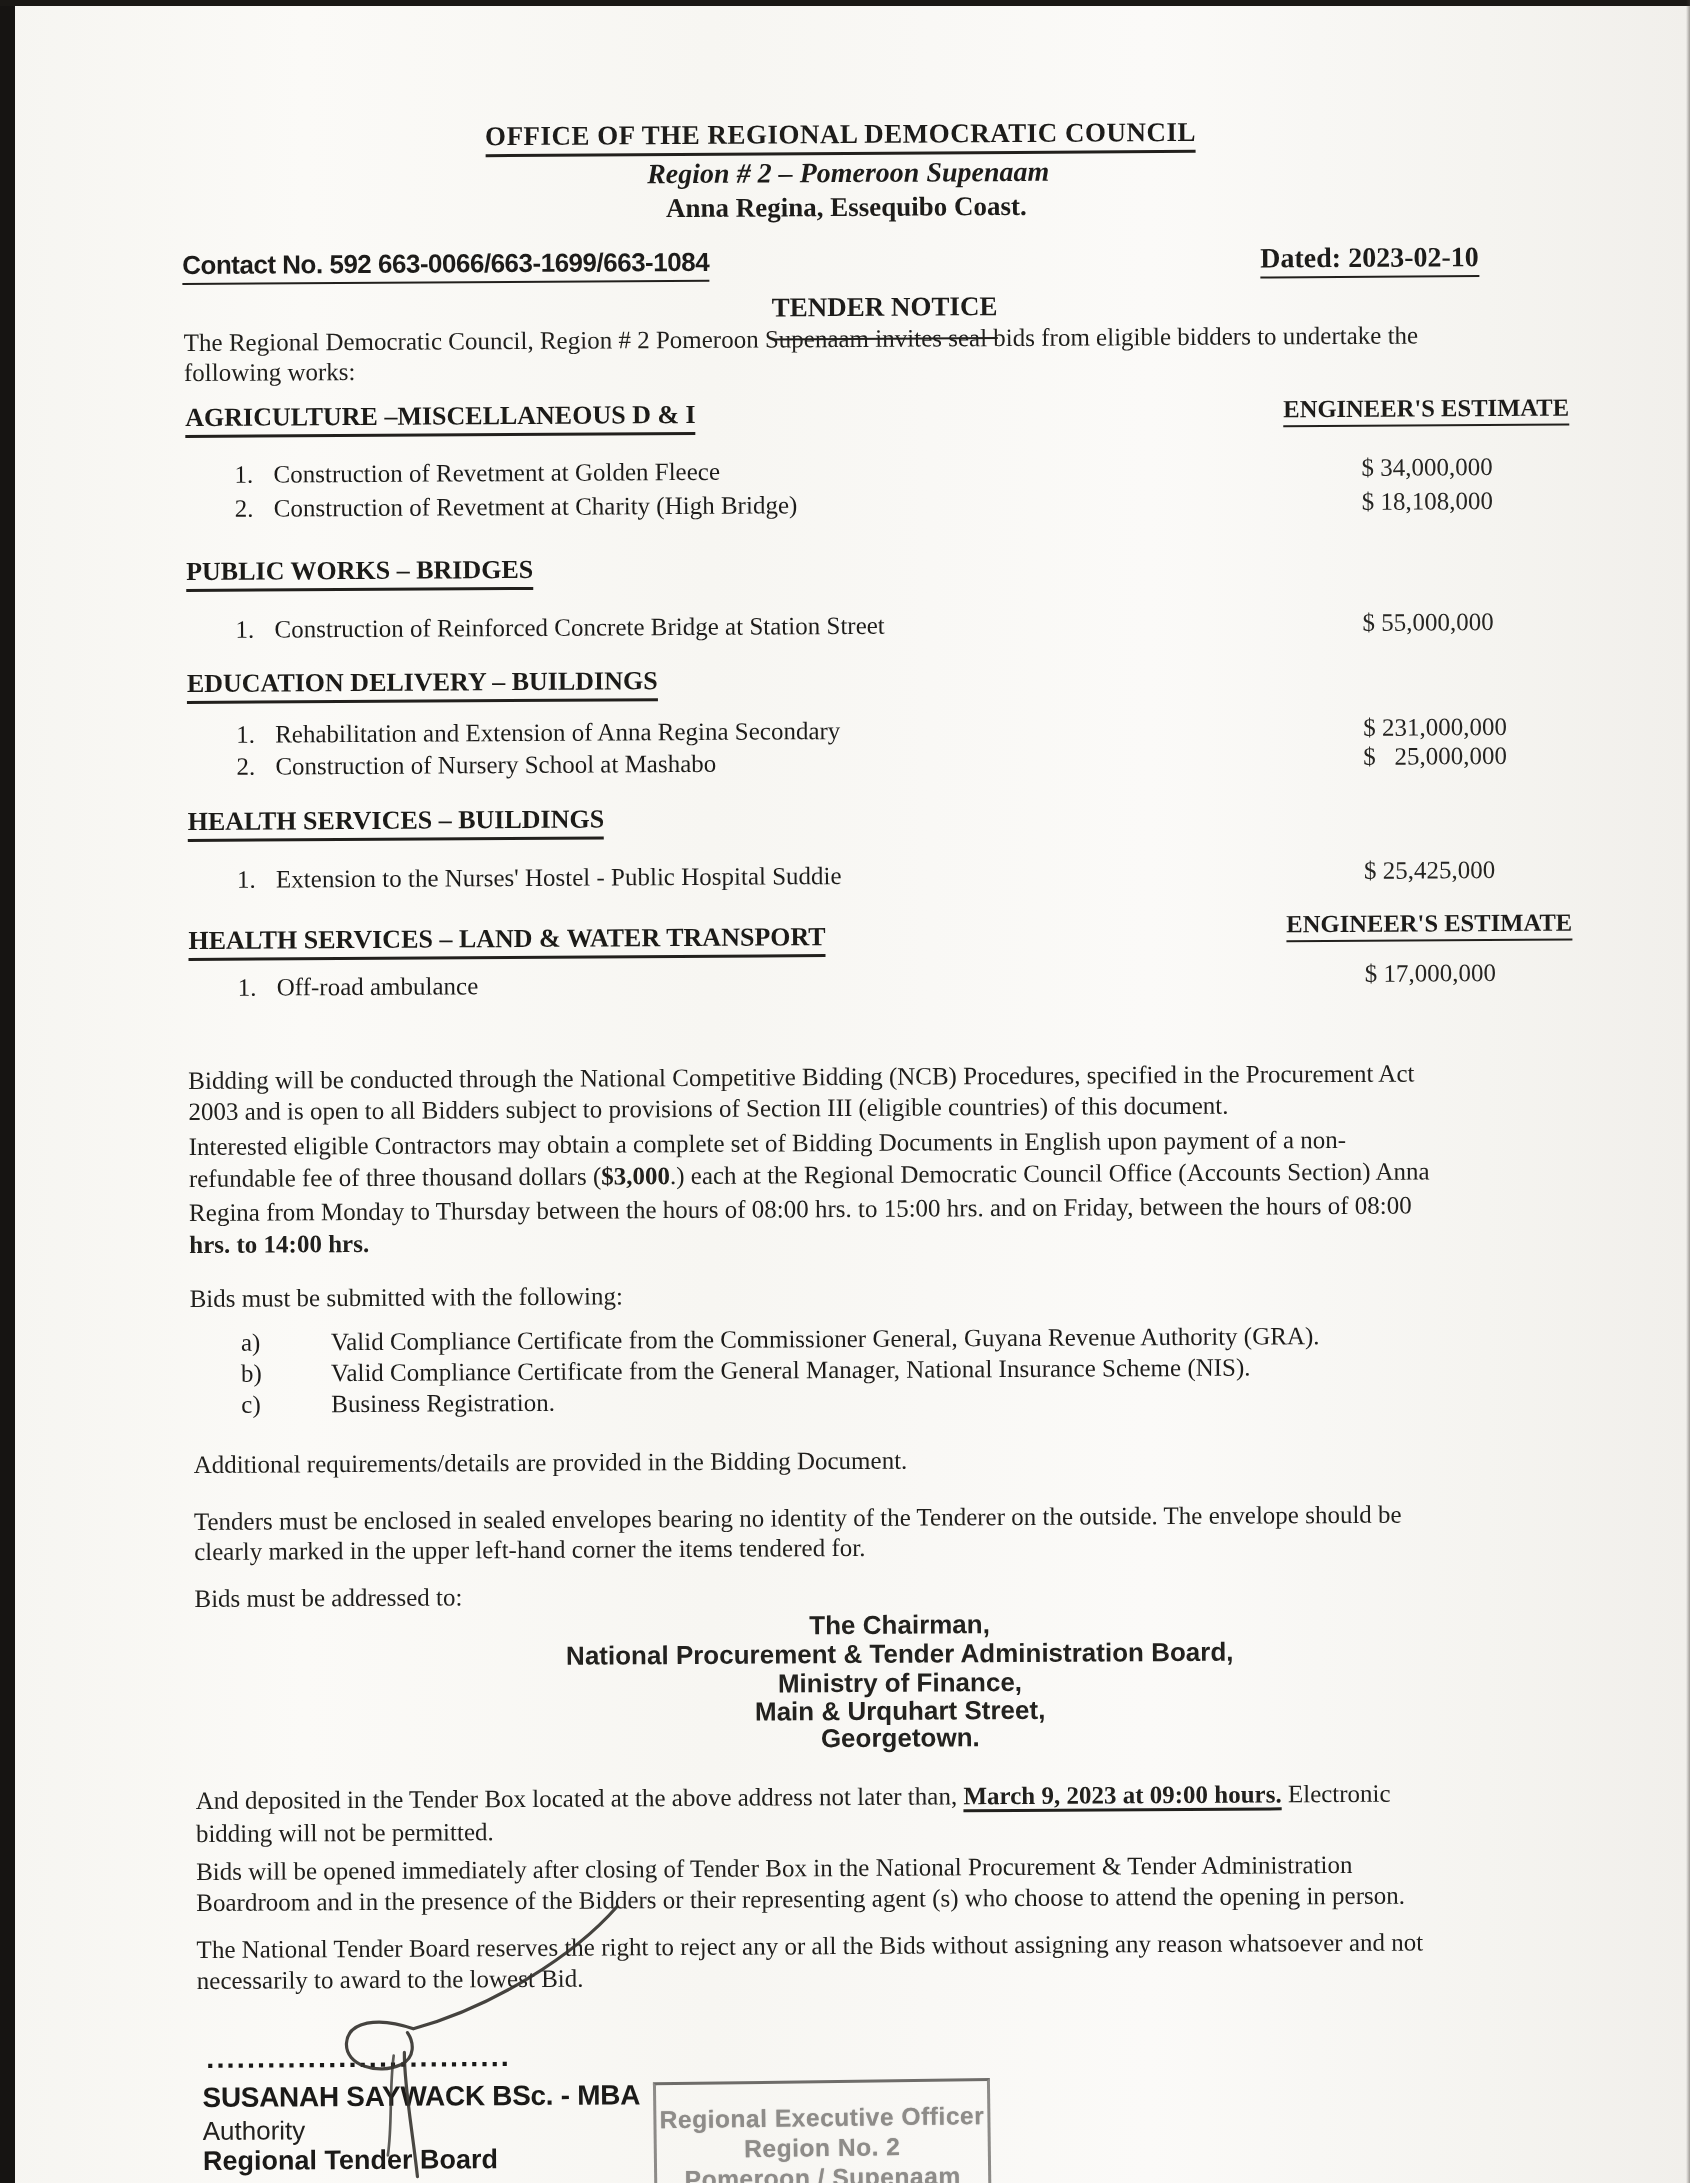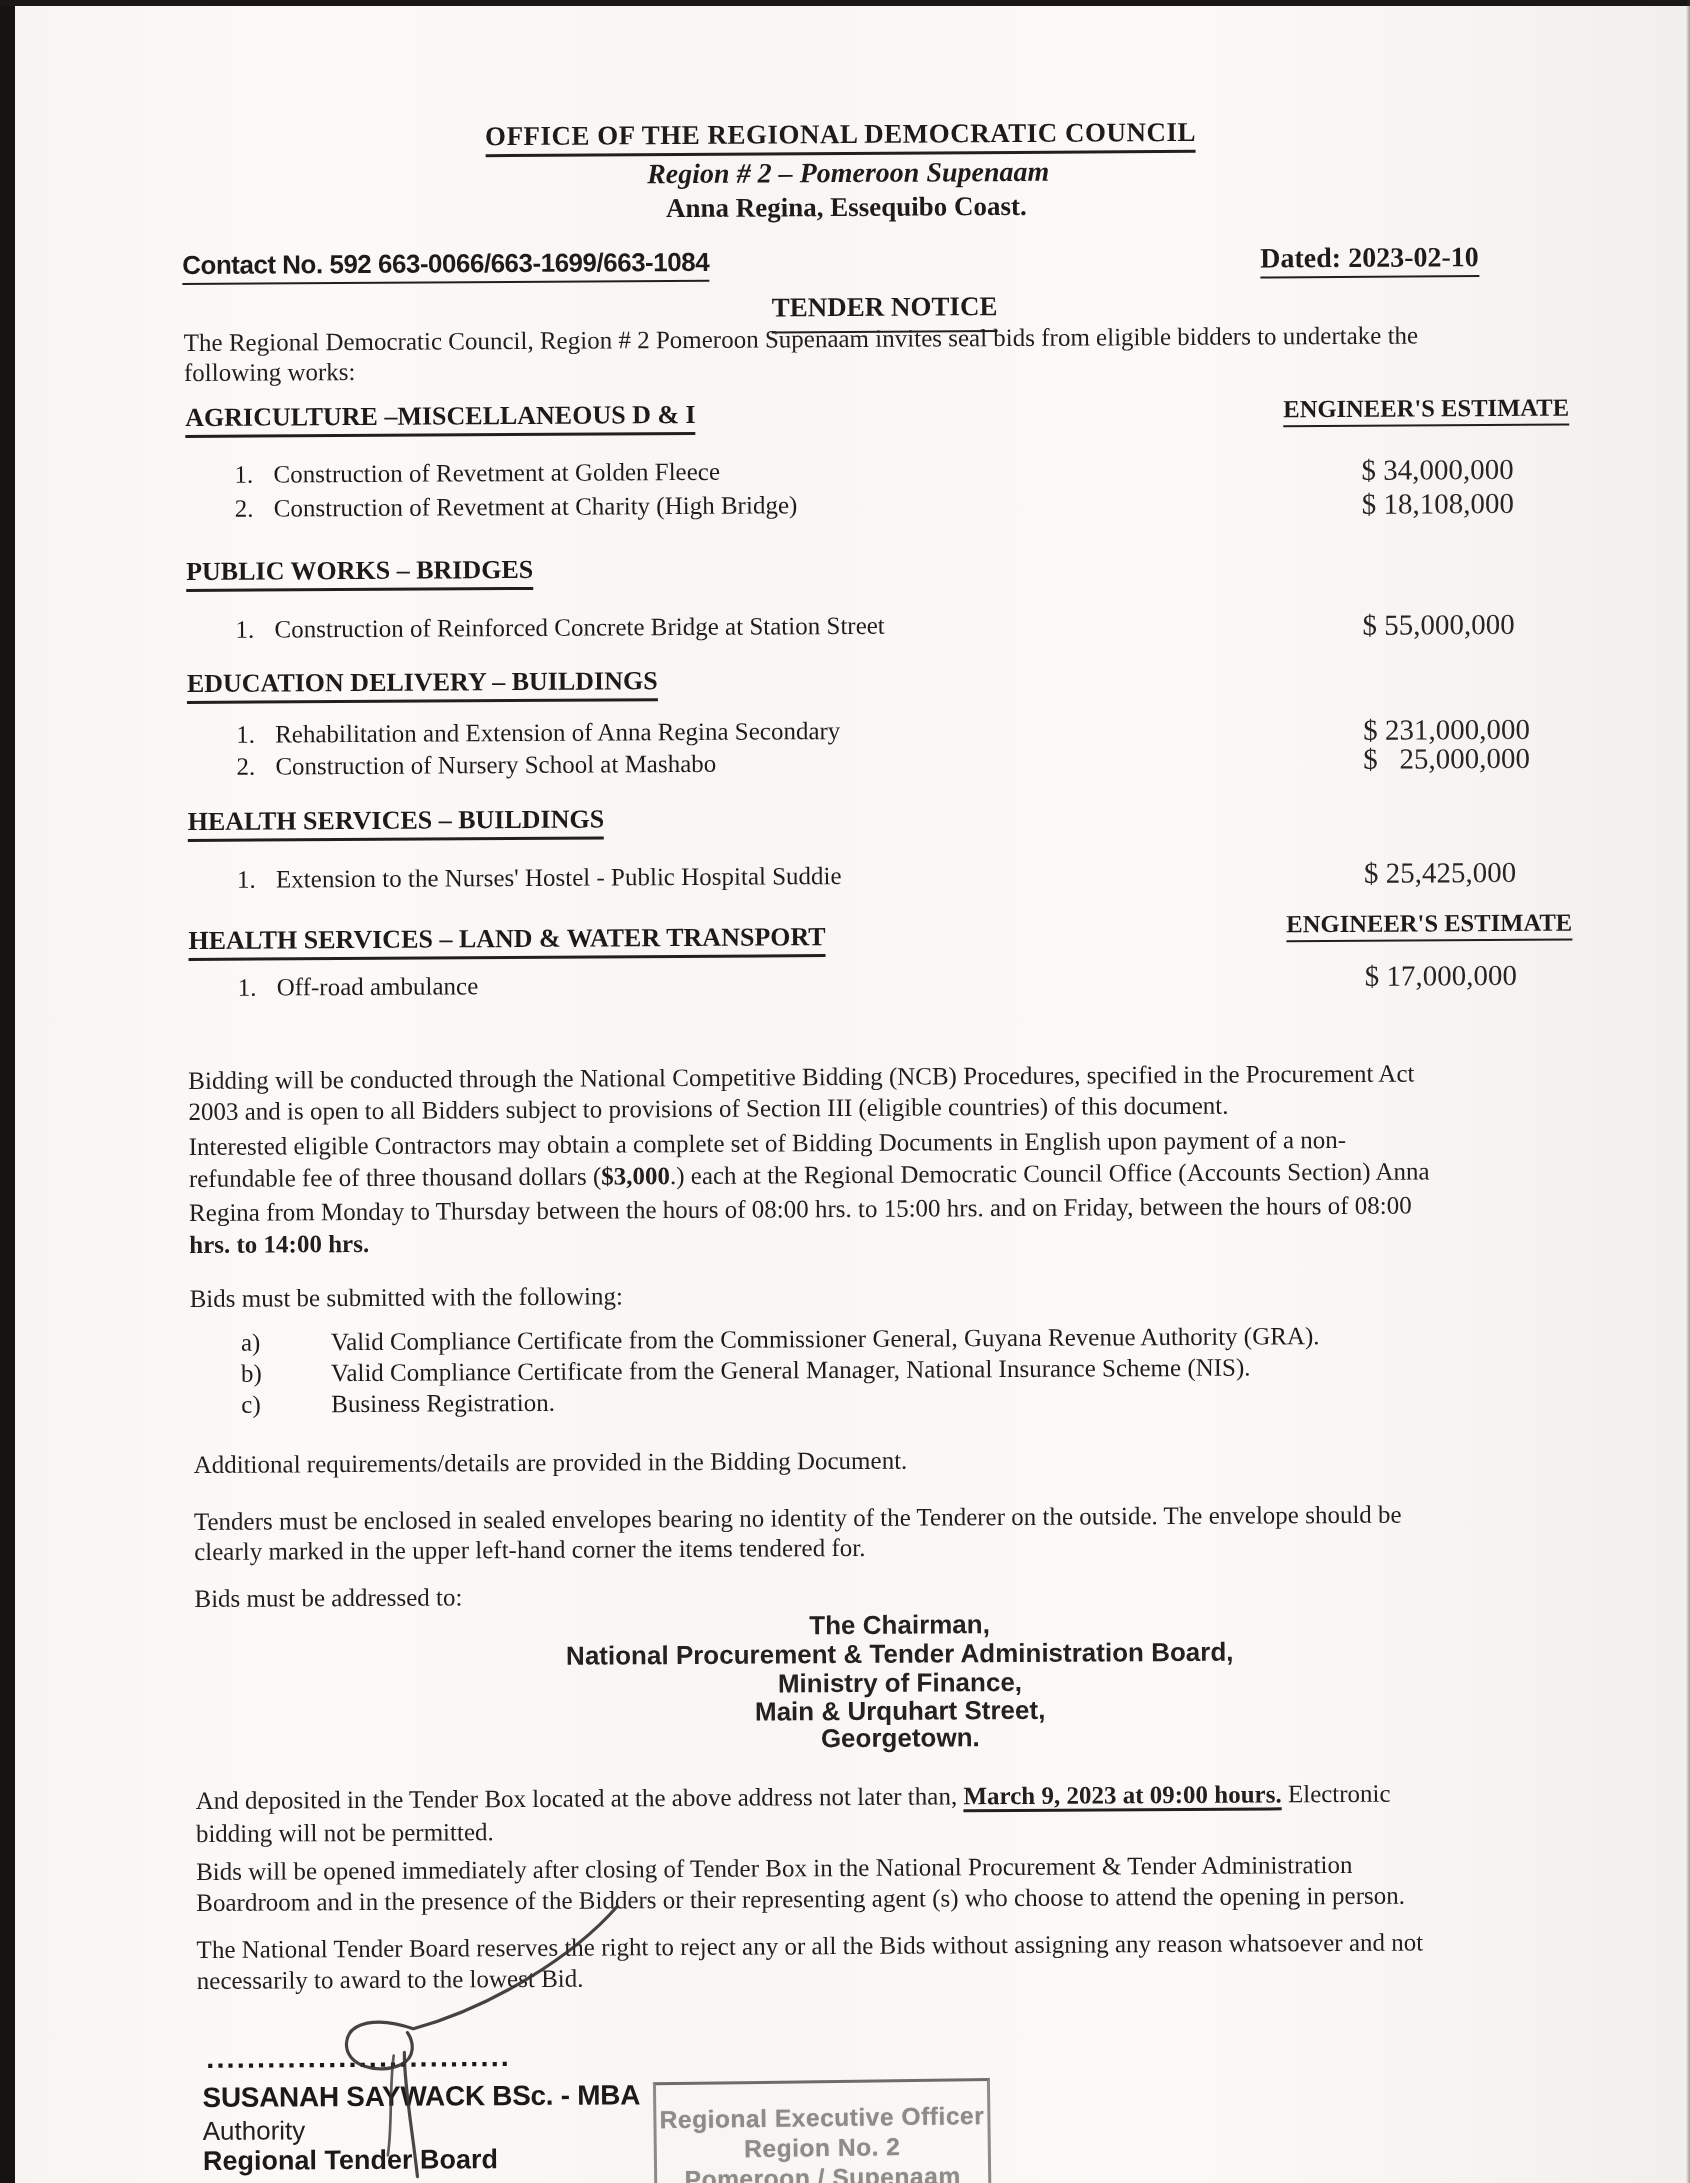--- a/index.html
+++ b/index.html
@@ -22,21 +22,21 @@
   .serif{font-family:"Liberation Serif","DejaVu Serif",serif;}
   .sans{font-family:"Liberation Sans",sans-serif;}
   .b{font-weight:bold;}
   .it{font-style:italic;}
   .center{left:0;width:100%;text-align:center;}
   .u5{border-bottom:3.2px solid #22201d;padding-bottom:2.7px;}
   .ub{text-decoration:underline;text-decoration-thickness:3.2px;text-underline-offset:4.8px;font-weight:bold;}
   .body-line{font-size:25px;line-height:1.1;white-space:nowrap;color:#21201d;}
   .heading{font-size:26px;font-weight:bold;white-space:nowrap;color:#1c1b18;}
   .est{font-size:24.6px;font-weight:bold;white-space:nowrap;}
-  .amount{font-size:29px;white-space:pre;color:#262522;}
+  .amount{font-size:25px;white-space:pre;color:#262522;}
   .row{left:0;width:100%;height:33px;}
   .row .num{position:absolute;left:237px;font-size:25px;}
   .row .desc{position:absolute;left:276px;font-size:25px;white-space:nowrap;}
   .row .amt{position:absolute;left:1364px;}
   .req .marker{position:absolute;left:238px;font-size:25px;}
   .req .text{position:absolute;left:328px;font-size:25px;white-space:nowrap;}
   .addr{font-size:26px;font-weight:bold;font-family:"Liberation Sans",sans-serif;color:#23221f;}
   .dots{font-size:29px;font-weight:bold;letter-spacing:2.1px;font-family:"Liberation Sans",sans-serif;color:#191817;}
   .sig-name{font-size:28px;font-weight:bold;font-family:"Liberation Sans",sans-serif;letter-spacing:-0.3px;color:#1b1a18;}
   .sig-title{font-size:26px;font-family:"Liberation Sans",sans-serif;color:#23221f;}
@@ -61,21 +61,21 @@
 <div class="page">
   <div class="content">
 
     <div class="abs center" style="top:119px;"><span class="serif b u5" style="font-size:27px;letter-spacing:0.5px;">OFFICE OF THE REGIONAL DEMOCRATIC COUNCIL</span></div>
     <div class="abs center" style="top:157px;transform:translateX(7.5px);"><span class="serif b it" style="font-size:28px;">Region # 2 – Pomeroon Supenaam</span></div>
     <div class="abs center" style="top:192px;transform:translateX(5.4px);"><span class="serif b" style="font-size:27px;">Anna Regina, Essequibo Coast.</span></div>
 
     <div class="abs" style="left:186px;top:246px;"><span class="sans b u5" style="font-size:26px;letter-spacing:-0.5px;border-bottom-width:2.7px;">Contact No. 592 663-0066/663-1699/663-1084</span></div>
     <div class="abs" style="left:1264px;top:245px;"><span class="serif b u5" style="font-size:28px;border-bottom-width:2.7px;">Dated: 2023-02-10</span></div>
 
-    <div class="abs center" style="top:292px;transform:translateX(43px);"><span class="serif b u5" style="font-size:27px;border-bottom-width:2.7px;padding-bottom:9px;">TENDER NOTICE</span></div>
+    <div class="abs center" style="top:292px;transform:translateX(43px);"><span class="serif b u5" style="font-size:27px;border-bottom-width:2.7px;padding-bottom:16px;">TENDER NOTICE</span></div>
 
     <div class="abs body-line" style="left:187px;top:325px;">The Regional Democratic Council, Region # 2 Pomeroon Supenaam invites seal bids from eligible bidders to undertake the</div>
     <div class="abs body-line" style="left:187px;top:355px;">following works:</div>
 
     <div class="abs" style="left:188px;top:399px;"><span class="heading u5">AGRICULTURE –MISCELLANEOUS D &amp; I</span></div>
     <div class="abs" style="left:1286px;top:398px;"><span class="est serif u5" style="border-bottom-width:2.7px;">ENGINEER'S ESTIMATE</span></div>
 
     <div class="abs row" style="top:457px;">
       <span class="num serif">1.</span>
       <span class="desc serif">Construction of Revetment at Golden Fleece</span>

